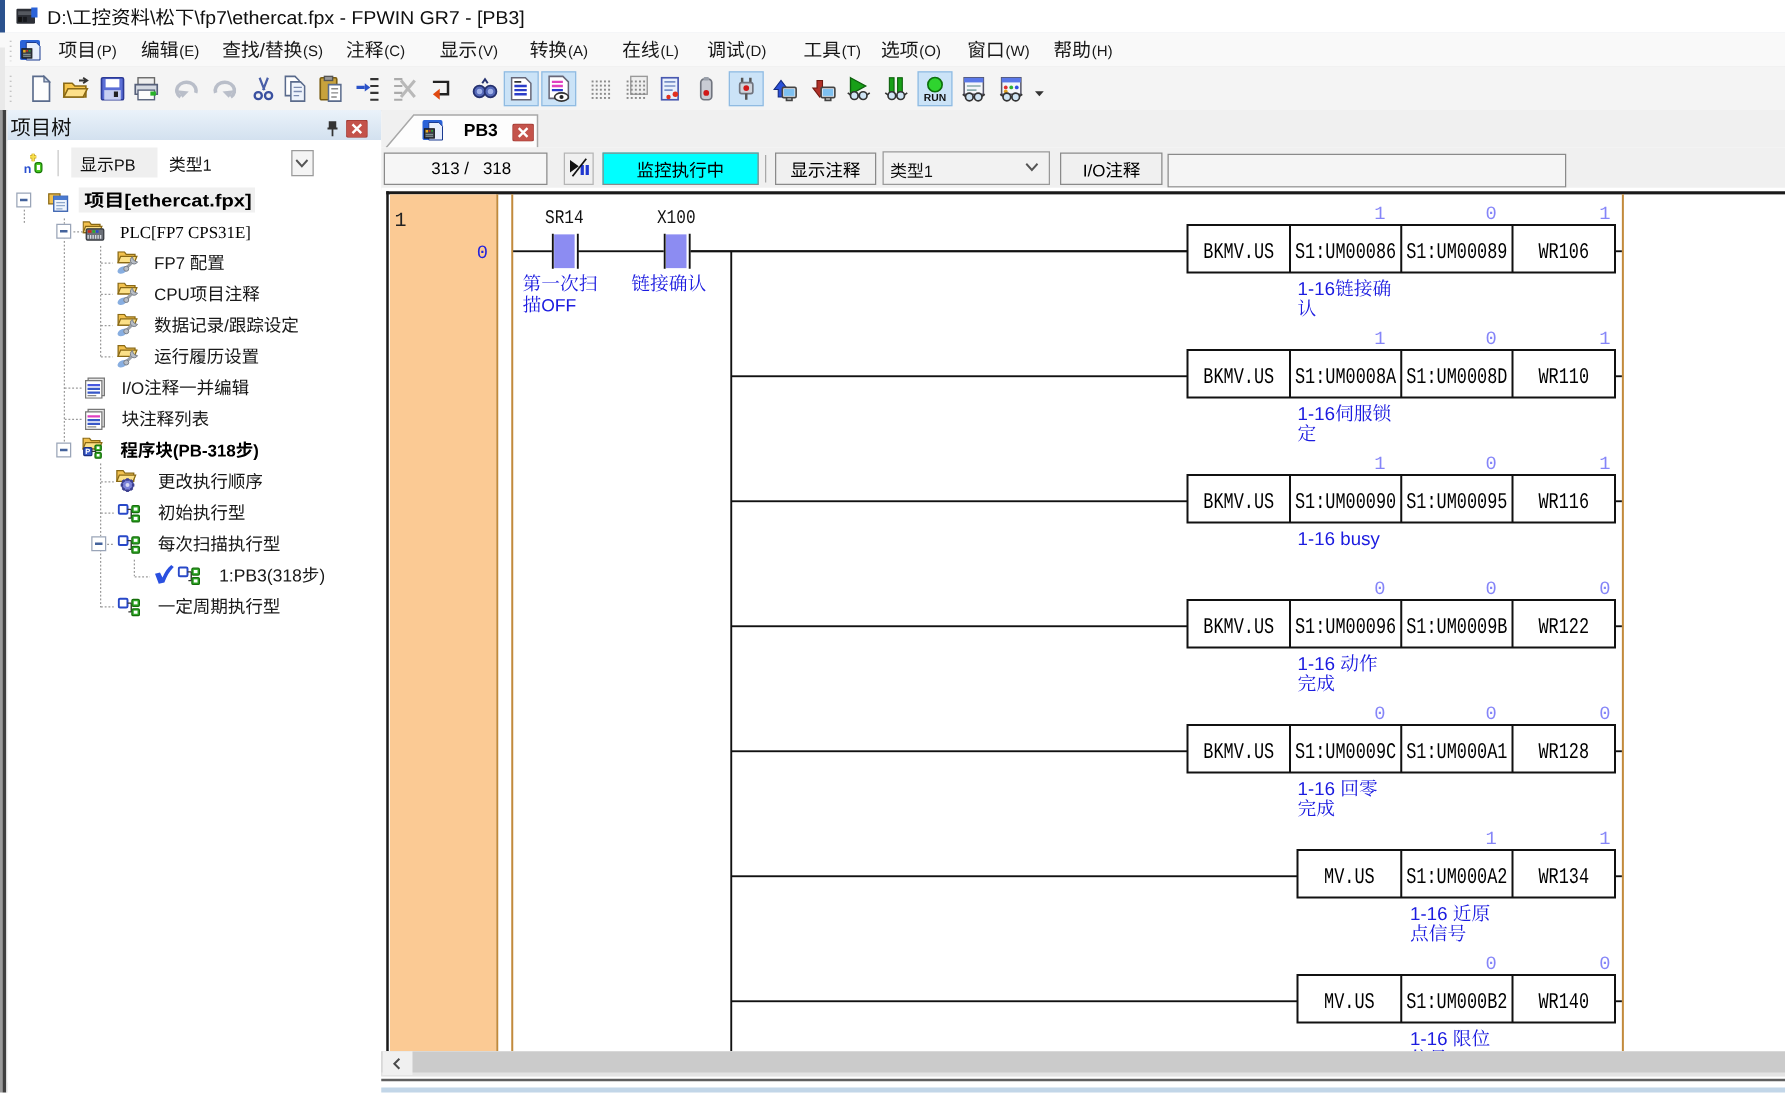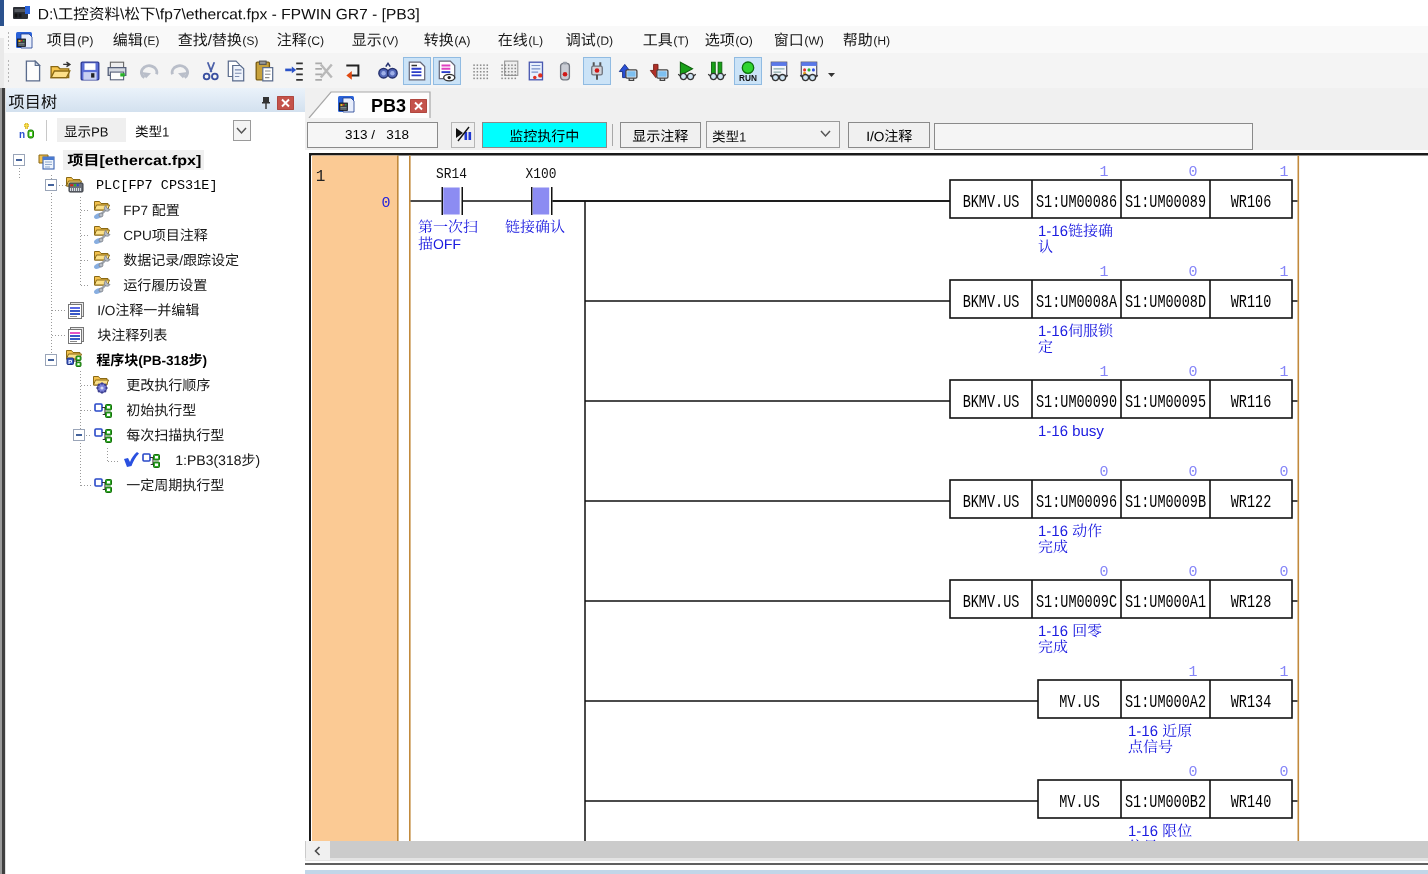--- a/index.html
+++ b/index.html
@@ -814,21 +814,21 @@
     <g transform="translate(0 -1)">
       <path d="M.5 11V2.5h5l1.5 2h7V11z" fill="#f2c14e" stroke="#8a6914" stroke-width="1"></path>
       <path d="M.5 11l2-5h13l-2 5z" fill="#fbe088" stroke="#8a6914" stroke-width="1"></path>
     </g>
     <rect x="3" y="7" width="14" height="9" rx="1" fill="#6a6f78" stroke="#34383e" stroke-width="1"></rect>
     <rect x="4.2" y="8.2" width="3" height="2" fill="#d02818"></rect>
     <rect x="8" y="8.2" width="2" height="2" fill="#28b028"></rect>
     <rect x="10.8" y="8.2" width="2" height="2" fill="#2848d0"></rect>
     <path d="M4.5 12v3M6.5 12v3M8.5 12v3M10.5 12v3M12.5 12v3M14.5 12v3" stroke="#d8dce2" stroke-width="1.1"></path>
   </svg>
-<div style="position:absolute;left:96px;top:178px;width:160px;height:15px;font-size:13.5px;font-family:Liberation Mono, monospace;color:#000;white-space:nowrap">PLC[FP7 CPS31E]</div>
+<div style="position:absolute;left:96px;top:178px;width:160px;height:15px;font-size:13.5px;font-family:Liberation Serif, serif;color:#000;white-space:nowrap">PLC[FP7 CPS31E]</div>
 <svg style="position:absolute;left:92px;top:201px" width="20" height="19">
     <g transform="translate(2 -2)">
       <path d="M.5 11V2.5h5l1.5 2h7V11z" fill="#f2c14e" stroke="#8a6914" stroke-width="1"></path>
       <path d="M.5 11l2-5h13l-2 5z" fill="#fbe088" stroke="#8a6914" stroke-width="1"></path>
     </g>
     <ellipse cx="6" cy="15" rx="4.2" ry="2.6" fill="#88aee0" transform="rotate(-25 6 15)"></ellipse>
     <path d="M9 13.5 15.5 7" stroke="#9aa0a8" stroke-width="2.4"></path>
     <path d="M14 4.5a3 3 0 1 0 4 4l-2.2-.6-1.2-1.2z" fill="#b8bec6" stroke="#787e88" stroke-width=".8"></path>
     <circle cx="9" cy="14" r="2" fill="#b8bec6" stroke="#787e88" stroke-width=".8"></circle>
   </svg>
@@ -1080,21 +1080,21 @@
   </svg>
 <svg style="position:absolute;left:337px;top:95px" width="18" height="18">
     <rect x="1" y="1" width="16" height="16" rx="1.5" fill="#2a62d8"></rect>
     <path d="M6 3h8l3 3v11H6z" fill="#e8eefc" stroke="#1a3a90" stroke-width=".8"></path>
     <rect x="2.5" y="8" width="8" height="7.5" fill="#3a3f48" stroke="#14161c" stroke-width=".8"></rect>
     <rect x="3.5" y="9" width="2" height="2" fill="#e8b020"></rect>
     <rect x="6" y="9" width="1.4" height="1.4" fill="#d03020"></rect>
     <rect x="8" y="9" width="1.4" height="1.4" fill="#30a030"></rect>
     <path d="M3.5 12.5h6M3.5 14h6" stroke="#9aa" stroke-width=".7"></path>
   </svg>
-<div style="position:absolute;left:371px;top:96px;width:40px;height:16px;font-size:18px;font-weight:bold;font-family:Liberation Sans,sans-serif;color:#000">PB3</div>
+<div style="position:absolute;left:371px;top:96px;width:40px;height:16px;font-size:14px;font-weight:bold;font-family:Liberation Sans,sans-serif;color:#000">PB3</div>
 <svg style="position:absolute;left:410px;top:99px" width="17" height="14">
     <rect x="0" y="0" width="17" height="14" rx="2" fill="#c4534b" stroke="#a03a33" stroke-width="1"></rect>
     <g transform="translate(5.0 3.5)">
       <path d="M0 0 7 7M7 0 0 7" stroke="#fff" stroke-width="1.9"></path>
     </g>
   </svg>
 <div style="position:absolute;left:305px;top:118px;width:1123px;height:34px;background:#f0f0f0"></div>
 <div style="position:absolute;left:307px;top:122px;width:131px;height:26px;background:#f6f6f6;border:1px solid #8a8a8a;box-sizing:border-box;font-size:13.5px;font-family:Liberation Sans,sans-serif;color:#000;text-align:center;line-height:24px;text-indent:9px">313 /&nbsp;&nbsp;&nbsp;318</div>
 <div style="position:absolute;left:451px;top:122px;width:24px;height:26px;background:#f0f0f0;border:1px solid #b5b5b5;box-sizing:border-box"></div>
 <svg style="position:absolute;left:454px;top:126px" width="18" height="17">

